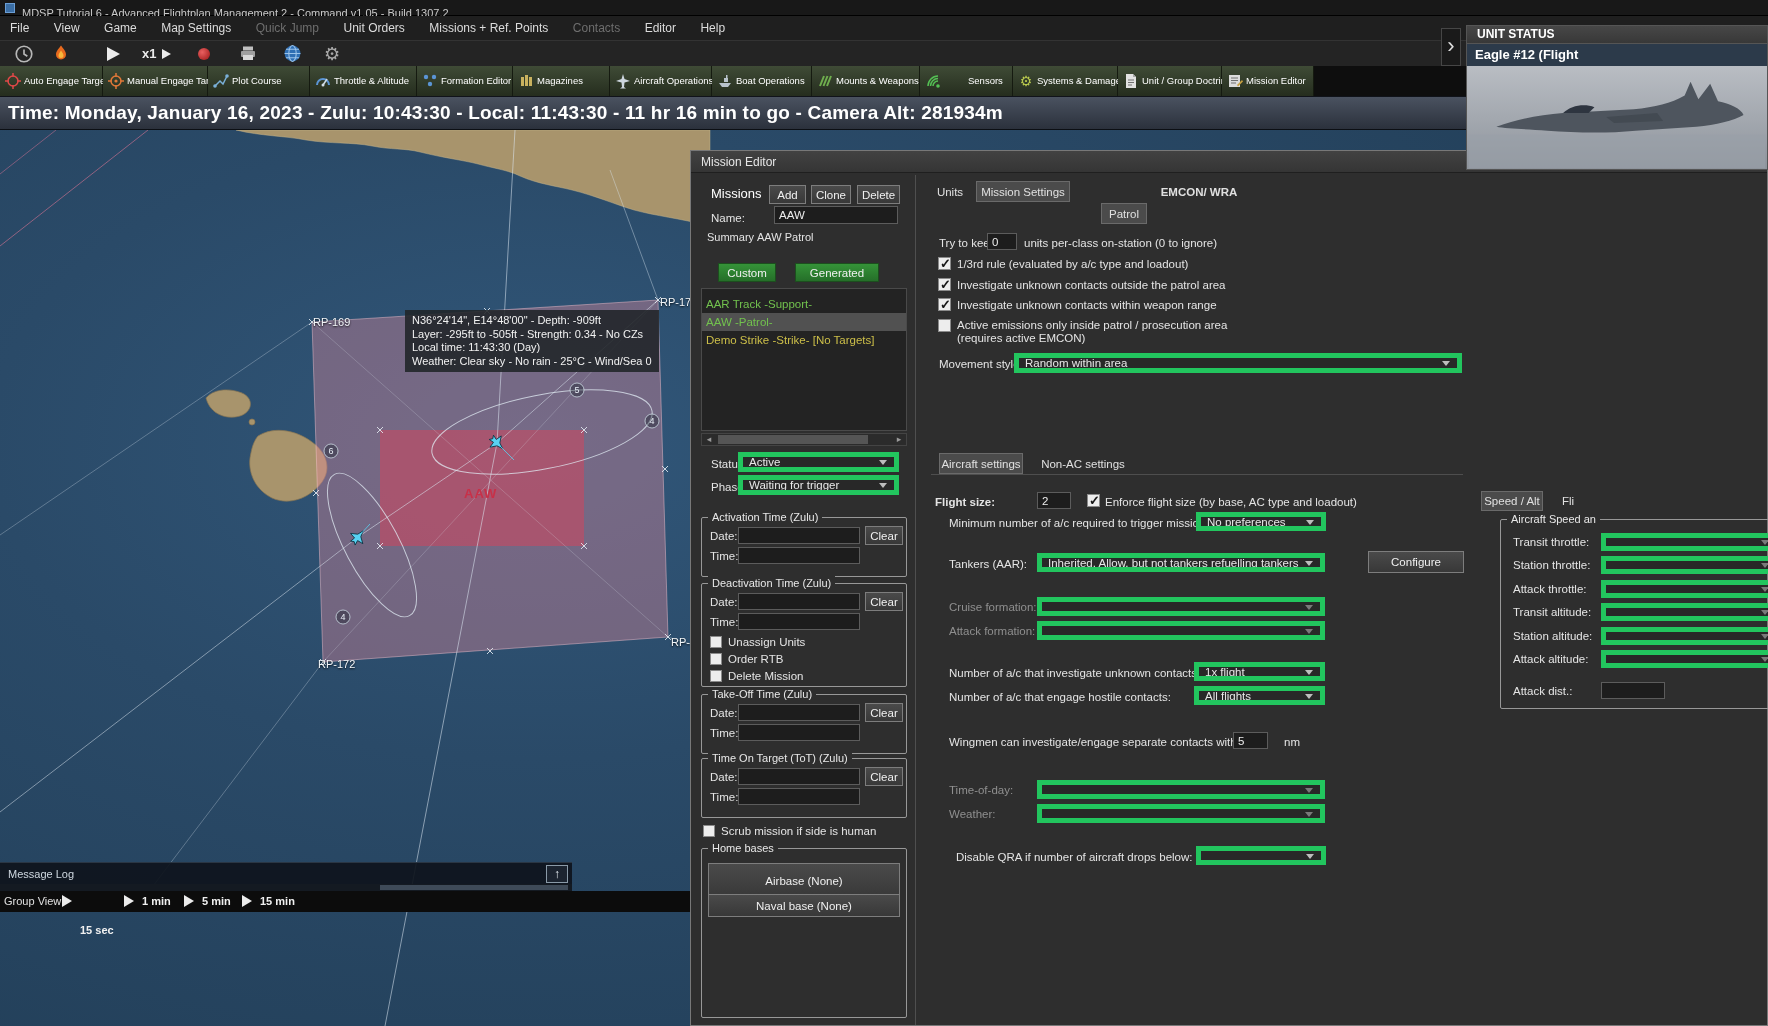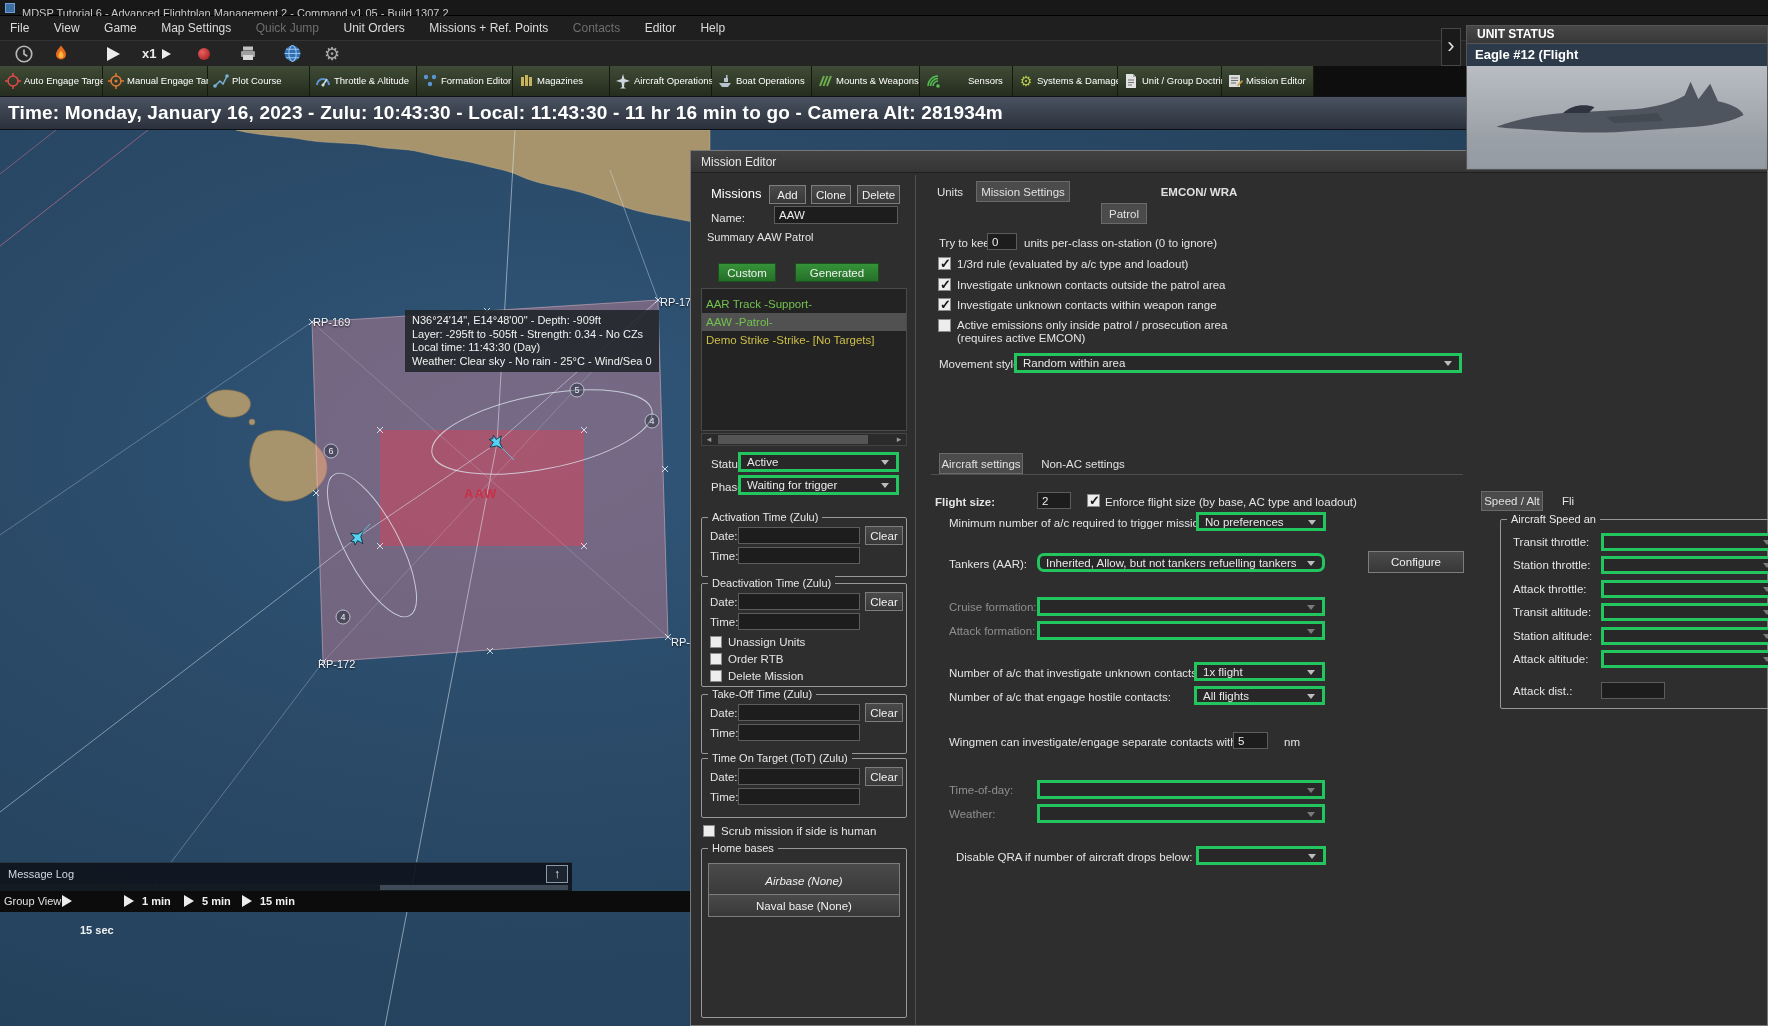--- a/index.html
+++ b/index.html
@@ -8,21 +8,21 @@
      font-family:"Liberation Sans",sans-serif;color:#ddd;-webkit-font-smoothing:antialiased}
 .abs{position:absolute}
 .lbl{position:absolute;font-size:11.5px;color:#e4e4e4;white-space:nowrap;line-height:13px}
 .lbl.dim{color:#8f8f8f}
 .btn{position:absolute;background:linear-gradient(#4a4a4a,#383838);border:1px solid #7d7d7d;
      color:#f0f0f0;font-size:11.5px;display:flex;align-items:center;justify-content:center;
      white-space:nowrap;cursor:default}
 .btn.green{background:linear-gradient(#359338,#256f29);border-color:#1c4f1e}
 .inp{position:absolute;background:#1d1d1d;border:1px solid #5c5c5c;color:#ececec;
      font-size:11.5px;padding:0 4px;font-family:"Liberation Sans",sans-serif}
-.dd{position:absolute;background:#282828;border:3px solid #22c55e;color:#e8e8e8;font-size:11.5px;
+.dd{position:absolute;background:#282828;border:5px solid #22c55e;color:#e8e8e8;font-size:11.5px;
     display:flex;align-items:center;padding:0 22px 0 6px;white-space:nowrap;overflow:hidden}
 .dd::after{content:"";position:absolute;right:7px;top:50%;margin-top:-2px;
     border:4px solid transparent;border-top:5px solid #bdbdbd}
 .dd.dis{color:#7a7a7a}
 .dd.dis::after{border-top-color:#7a7a7a}
 .gb{position:absolute;border:1px solid #989898;border-radius:2px}
 .gb>.legend{position:absolute;top:-8px;left:6px;background:#2e2e2e;padding:0 4px;font-size:11px;
     color:#e8e8e8;white-space:nowrap;line-height:14px}
 .cb{position:absolute;width:13px;height:13px;background:#ededed;border:1px solid #8a8a8a}
 .cb.on::before{content:"✓";position:absolute;left:1px;top:-2px;font-size:13px;font-weight:bold;color:#161616}
@@ -390,21 +390,21 @@
       <span class="btn" style="left:163px;top:8px;width:38px;height:19px;">Clear</span>
       <span class="lbl" style="left:8px;top:32px;">Time:</span>
       <input class="inp" style="left: 36px; top: 29px; width: 122px; height: 17px;">
     </div>
 
     <span class="cb" style="left:12px;top:674px;width:12px;height:12px;"></span>
     <span class="lbl" style="left:30px;top:674px;">Scrub mission if side is human</span>
 
     <div class="gb" style="left:10px;top:697px;width:206px;height:170px;">
       <span class="legend">Home bases</span>
-      <span class="btn" style="left:6px;top:14px;width:192px;height:36px;font-style:italic;">Airbase (None)</span>
+      <span class="btn" style="left:6px;top:14px;width:192px;height:36px;">Airbase (None)</span>
       <span class="btn" style="left:6px;top:45px;width:192px;height:23px;">Naval base (None)</span>
     </div>
 
     <span class="tab" style="left:235px;top:30px;width:48px;height:21px;">Units</span>
     <span class="tab sel" style="left:285px;top:30px;width:94px;height:21px;">Mission Settings</span>
     <span class="tab" style="left:468px;top:30px;width:80px;height:21px;font-weight:bold;">EMCON/ WRA</span>
     <span class="tab sel" style="left:410px;top:52px;width:46px;height:21px;">Patrol</span>
 
     <span class="lbl" style="left:248px;top:86px;">Try to keep</span>
     <input class="inp" style="left: 296px; top: 82px; width: 30px; height: 17px;" value="0">
@@ -432,21 +432,21 @@
     <input class="inp" style="left: 346px; top: 341px; width: 34px; height: 17px;" value="2">
     <span class="cb on" style="left:396px;top:343px;"></span>
     <span class="lbl" style="left:414px;top:345px;">Enforce flight size (by base, AC type and loadout)</span>
 
     <span class="lbl" style="left:258px;top:366px;">Minimum number of a/c required to trigger mission:</span>
     <div class="dd" style="left:505px;top:361px;width:130px;height:19px;">
       <span>No preferences</span>
     </div>
 
     <span class="lbl" style="left:258px;top:407px;">Tankers (AAR):</span>
-    <div class="dd" style="left:346px;top:402px;width:288px;height:19px;border-radius:7px;">
+    <div class="dd" style="left:346px;top:402px;width:288px;height:19px;">
       <span>Inherited, Allow, but not tankers refuelling tankers</span>
     </div>
     <span class="btn" style="left:677px;top:400px;width:96px;height:22px;">Configure</span>
 
     <span class="lbl dim" style="left:258px;top:450px;">Cruise formation:</span>
     <div class="dd dis" style="left:346px;top:446px;width:288px;height:19px;"></div>
     <span class="lbl dim" style="left:258px;top:474px;">Attack formation:</span>
     <div class="dd dis" style="left:346px;top:470px;width:288px;height:19px;"></div>
 
     <span class="lbl" style="left:258px;top:516px;">Number of a/c that investigate unknown contacts:</span>

